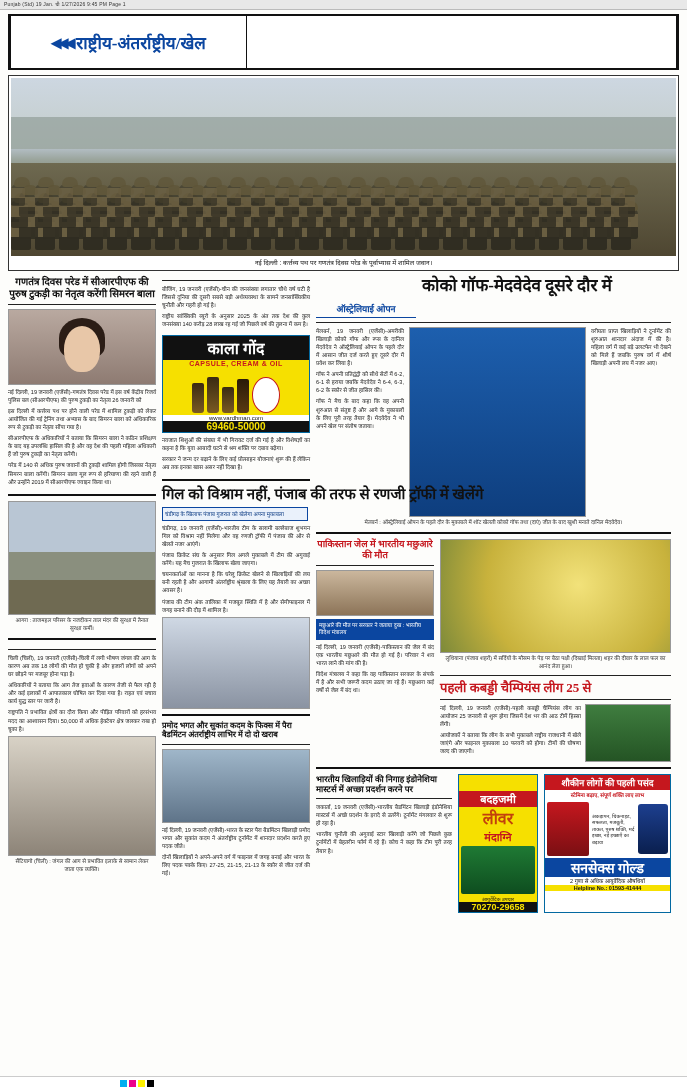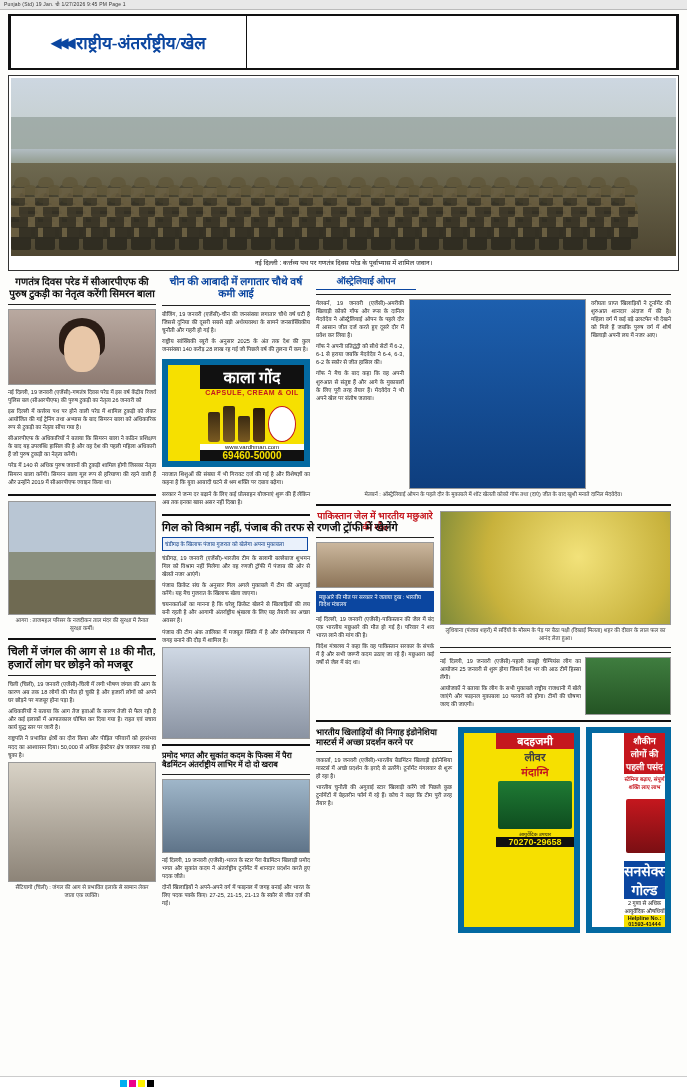--- a/index.html
+++ b/index.html
@@ -85,21 +85,21 @@
   .body p{margin:0 0 3px 0;}
   .rule{border-top:1px solid #222;margin:4px 0;}
   .rule-thick{border-top:2px solid #111;margin:5px 0;}
   .imgbox{background:#ddd;border:1px solid #999;position:relative;overflow:hidden;}
   .cap{font-size:5.5px;color:#333;text-align:center;padding:1px 2px;}
   
   .portrait{height:74px;background:linear-gradient(#b9a9a0,#8e7b72);}
   .portrait .face{position:absolute;left:50%;top:22%;transform:translateX(-50%);width:36px;height:46px;background:#e8c7a8;border-radius:50% 50% 45% 45%;}
   .portrait .hair{position:absolute;left:50%;top:12%;transform:translateX(-50%);width:46px;height:40px;background:#2b1d16;border-radius:50% 50% 30% 30%;}
   
-  .ad{border:6px solid #0369a1;overflow:hidden;position:relative;padding-left:32px;}
+  .ad{border:1px solid #0369a1;overflow:hidden;position:relative;}
   .ad-kala{background:#f6e000;}
   .ad-kala .t1{background:#111;color:#fff;text-align:center;font-weight:bold;font-size:16px;font-family:"Liberation Serif",serif;padding:1px 0;}
   .ad-kala .t2{text-align:center;color:#c5171e;font-weight:bold;font-size:7px;letter-spacing:.5px;}
   .ad-row{display:flex;align-items:flex-end;justify-content:center;gap:3px;height:44px;padding:2px 0;}
   .bottle{width:12px;background:linear-gradient(#3a2a12,#7a5a22);border-radius:2px 2px 3px 3px;}
   .ad-phone{background:#111;color:#f6e000;text-align:center;font-weight:bold;font-size:10px;}
   .ad-web{background:#fff;text-align:center;font-size:6px;color:#111;}
   .ad-badhajmi{background:#f6e000;}
   .ad-sunsex{background:#fff;}
   .ad-strip-red{background:#c5171e;color:#fff;text-align:center;font-weight:bold;font-size:9px;padding:1px 0;}
@@ -286,33 +286,31 @@
           <p>परेड में 140 से अधिक पुरुष जवानों की टुकड़ी शामिल होगी जिसका नेतृत्व सिमरन बाला करेंगी। सिमरन बाला मूल रूप से हरियाणा की रहने वाली हैं और उन्होंने 2019 में सीआरपीएफ ज्वाइन किया था।</p>
         </div>
 
         <div class="rule-thick"></div>
 
         <div class="imgbox" style="height:112px;background:linear-gradient(#b9c6d4 0 45%,#8a8f7e 45% 70%,#6f6a52 70% 100%);"></div>
         <div class="cap">आगरा : ताजमहल परिसर के नजदीकन ताल मंदर की सुरक्षा में तैनात सुरक्षा कर्मी।</div>
 
         <div class="rule-thick"></div>
 
-        <div class="hl" style="font-size:11px;">चिली में जंगल की आग से 18 की मौत, हजारों लोग घर छोड़ने को मजबूर</div>
         <div class="rule"></div>
         <div class="body">
           <p>चिली (चिली), 19 जनवरी (एजेंसी)-चिली में लगी भीषण जंगल की आग के कारण अब तक 18 लोगों की मौत हो चुकी है और हजारों लोगों को अपने घर छोड़ने पर मजबूर होना पड़ा है।</p>
           <p>अधिकारियों ने बताया कि आग तेज हवाओं के कारण तेजी से फैल रही है और कई इलाकों में आपातकाल घोषित कर दिया गया है। राहत एवं बचाव कार्य युद्ध स्तर पर जारी है।</p>
           <p>राष्ट्रपति ने प्रभावित क्षेत्रों का दौरा किया और पीड़ित परिवारों को हरसंभव मदद का आश्वासन दिया। 50,000 से अधिक हेक्टेयर क्षेत्र जलकर राख हो चुका है।</p>
         </div>
         <div class="imgbox" style="height:118px;background:linear-gradient(#d8d2c6,#8d8478);"></div>
         <div class="cap">सैंटियागो (चिली) : जंगल की आग से प्रभावित इलाके से सामान लेकर जाता एक व्यक्ति।</div>
       </div>
 
       <div class="col c2">
-        <div class="hl h-blue" style="font-size:10.5px;text-align:center;">चीन की आबादी में लगातार चौथे वर्ष कमी आई</div>
         <div class="rule"></div>
         <div class="body">
           <p>बीजिंग, 19 जनवरी (एजेंसी)-चीन की जनसंख्या लगातार चौथे वर्ष घटी है जिससे दुनिया की दूसरी सबसे बड़ी अर्थव्यवस्था के सामने जनसांख्यिकीय चुनौती और गहरी हो गई है।</p>
           <p>राष्ट्रीय सांख्यिकी ब्यूरो के अनुसार 2025 के अंत तक देश की कुल जनसंख्या 140 करोड़ 28 लाख रह गई जो पिछले वर्ष की तुलना में कम है।</p>
         </div>
 
         <div class="ad ad-kala" style="margin:3px 0;">
           <div class="t1">काला गोंद</div>
           <div class="t2">CAPSULE, CREAM &amp; OIL</div>
           <div class="ad-row">
@@ -326,21 +324,21 @@
           <div class="ad-phone">69460-50000</div>
         </div>
 
         <div class="body">
           <p>नवजात शिशुओं की संख्या में भी गिरावट दर्ज की गई है और विशेषज्ञों का कहना है कि युवा आबादी घटने से श्रम शक्ति पर दबाव बढ़ेगा।</p>
           <p>सरकार ने जन्म दर बढ़ाने के लिए कई प्रोत्साहन योजनाएं शुरू की हैं लेकिन अब तक इनका खास असर नहीं दिखा है।</p>
         </div>
 
         <div class="rule-thick"></div>
 
-        <div class="hl" style="font-size:11px;width:355px;position:relative;z-index:2;">गिल को विश्राम नहीं, पंजाब की तरफ से रणजी ट्रॉफी में खेलेंगे</div>
+        <div class="hl" style="font-size:15px;width:355px;position:relative;z-index:2;">गिल को विश्राम नहीं, पंजाब की तरफ से रणजी ट्रॉफी में खेलेंगे</div>
         <div class="boxnote" style="margin:3px 0;width:140px;">चंडीगढ़ के खिलाफ पंजाब गुजरात को खेलेगा अपना मुकाबला</div>
         <div class="two">
           <div class="body" style="flex:1">
             <p>चंडीगढ़, 19 जनवरी (एजेंसी)-भारतीय टीम के सलामी बल्लेबाज शुभमन गिल को विश्राम नहीं मिलेगा और वह रणजी ट्रॉफी में पंजाब की ओर से खेलते नजर आएंगे।</p>
             <p>पंजाब क्रिकेट संघ के अनुसार गिल अगले मुकाबले में टीम की अगुवाई करेंगे। यह मैच गुजरात के खिलाफ खेला जाएगा।</p>
             <p>चयनकर्ताओं का मानना है कि घरेलू क्रिकेट खेलने से खिलाड़ियों की लय बनी रहती है और आगामी अंतर्राष्ट्रीय श्रृंखला के लिए यह तैयारी का अच्छा अवसर है।</p>
             <p>पंजाब की टीम अंक तालिका में मजबूत स्थिति में है और सेमीफाइनल में जगह बनाने की दौड़ में शामिल है।</p>
           </div>
         </div>
         <div class="imgbox" style="height:90px;background:linear-gradient(#cfd8e4,#8a93a2);"></div>
@@ -352,22 +350,25 @@
         <div class="imgbox" style="height:72px;background:linear-gradient(#9fb6c9,#5f7489);"></div>
         <div class="body" style="margin-top:3px">
           <p>नई दिल्ली, 19 जनवरी (एजेंसी)-भारत के स्टार पैरा बैडमिंटन खिलाड़ी प्रमोद भगत और सुकांत कदम ने अंतर्राष्ट्रीय टूर्नामेंट में शानदार प्रदर्शन करते हुए पदक जीते।</p>
           <p>दोनों खिलाड़ियों ने अपने-अपने वर्ग में फाइनल में जगह बनाई और भारत के लिए पदक पक्के किए। 27-25, 21-15, 21-13 के स्कोर से जीत दर्ज की गई।</p>
         </div>
       </div>
 
       <div class="col c3">
 
         <div style="display:flex;gap:6px;align-items:flex-start;">
-          <div style="flex:0 0 100px;">
+          <div style="flex:0 0 100px;margin-top:28px;">
             <div class="hl h-blue" style="font-size:9px;border-bottom:1px solid #0b46a0;padding-bottom:2px;text-align:center;">ऑस्ट्रेलियाई ओपन</div>
+          </div>
+          <div style="flex:1">
+            <div class="hl" style="font-size:17px;">कोको गॉफ-मेदवेदेव दूसरे दौर में</div>
           </div>
         </div>
         <div class="rule"></div>
 
         <div style="display:flex;gap:5px;">
           <div style="flex:0 0 88px;" class="body">
             <p>मेलबर्न, 19 जनवरी (एजेंसी)-अमरीकी खिलाड़ी कोको गॉफ और रूस के दानिल मेदवेदेव ने ऑस्ट्रेलियाई ओपन के पहले दौर में आसान जीत दर्ज करते हुए दूसरे दौर में प्रवेश कर लिया है।</p>
             <p>गॉफ ने अपनी प्रतिद्वंद्वी को सीधे सेटों में 6-2, 6-1 से हराया जबकि मेदवेदेव ने 6-4, 6-3, 6-2 के स्कोर से जीत हासिल की।</p>
             <p>गॉफ ने मैच के बाद कहा कि वह अपनी शुरुआत से संतुष्ट हैं और आगे के मुकाबलों के लिए पूरी तरह तैयार हैं। मेदवेदेव ने भी अपने खेल पर संतोष जताया।</p>
           </div>
@@ -392,20 +393,21 @@
             <div class="quotebox" style="margin:3px 0">मछुआरे की मौत पर सरकार ने जताया दुख : भारतीय विदेश मंत्रालय</div>
             <div class="body">
               <p>नई दिल्ली, 19 जनवरी (एजेंसी)-पाकिस्तान की जेल में बंद एक भारतीय मछुआरे की मौत हो गई है। परिवार ने शव भारत लाने की मांग की है।</p>
               <p>विदेश मंत्रालय ने कहा कि वह पाकिस्तान सरकार के संपर्क में है और सभी जरूरी कदम उठाए जा रहे हैं। मछुआरा कई वर्षों से जेल में बंद था।</p>
             </div>
           </div>
           <div style="flex:1;">
             <div class="imgbox" style="height:112px;background:radial-gradient(circle at 60% 40%,#f2e27a,#c8b23c 60%,#7d8a3a 100%);"></div>
             <div class="cap">लुधियाना (पंजाब शहरों) में सर्दियों के मौसम के पेड़ पर बैठा पक्षी (दिखाई मिलता) शहर की दीवार के लाल फल का आनंद लेता हुआ।</div>
             <div class="rule"></div>
+            <div class="hl h-red" style="font-size:13px;">पहली कबड्डी चैम्पियंस लीग 25 से</div>
             <div class="rule"></div>
             <div style="display:flex;gap:4px;">
               <div class="body" style="flex:1">
                 <p>नई दिल्ली, 19 जनवरी (एजेंसी)-पहली कबड्डी चैम्पियंस लीग का आयोजन 25 जनवरी से शुरू होगा जिसमें देश भर की आठ टीमें हिस्सा लेंगी।</p>
                 <p>आयोजकों ने बताया कि लीग के सभी मुकाबले राष्ट्रीय राजधानी में खेले जाएंगे और फाइनल मुकाबला 10 फरवरी को होगा। टीमों की घोषणा जल्द की जाएगी।</p>
               </div>
               <div class="imgbox" style="flex:0 0 84px;height:56px;background:linear-gradient(#3f7d3f,#245424);"></div>
             </div>
           </div>
         </div>
@@ -417,22 +419,22 @@
           <div style="flex:0 0 136px;">
             <div class="hl" style="font-size:8.5px;">भारतीय खिलाड़ियों की निगाह इंडोनेशिया मास्टर्स में अच्छा प्रदर्शन करने पर</div>
             <div class="rule"></div>
             <div class="body">
               <p>जकार्ता, 19 जनवरी (एजेंसी)-भारतीय बैडमिंटन खिलाड़ी इंडोनेशिया मास्टर्स में अच्छे प्रदर्शन के इरादे से उतरेंगे। टूर्नामेंट मंगलवार से शुरू हो रहा है।</p>
               <p>भारतीय चुनौती की अगुवाई स्टार खिलाड़ी करेंगे जो पिछले कुछ टूर्नामेंटों में बेहतरीन फॉर्म में रहे हैं। कोच ने कहा कि टीम पूरी तरह तैयार है।</p>
             </div>
           </div>
 
           <div class="ad ad-badhajmi" style="flex:0 0 78px;">
-            <div style="background:#c5171e;color:#fff;text-align:center;font-weight:bold;font-size:11px;line-height:1.1;padding:2px 0;">बदहजमी</div>
-            <div style="text-align:center;font-weight:bold;font-size:11px;color:#404040;">लीवर</div>
+            <div style="background:#c5171e;color:#fff;text-align:center;font-weight:bold;font-size:11px;line-height:1.1;padding:2px 0;margin-top:16px;">बदहजमी</div>
+            <div style="text-align:center;font-weight:bold;font-size:16px;color:#c2410c;">लीवर</div>
             <div style="text-align:center;font-weight:bold;font-size:11px;color:#c5171e;">मंदाग्नि</div>
             <div style="height:48px;background:linear-gradient(#1f7a34,#0e4d1f);margin:2px;border-radius:2px;"></div>
             <div style="font-size:5px;text-align:center;color:#111;">आयुर्वेदिक उपचार</div>
             <div style="background:#111;color:#f6e000;text-align:center;font-weight:bold;font-size:9px;">70270-29658</div>
           </div>
 
           <div class="ad ad-sunsex" style="flex:1;">
             <div class="ad-strip-red">शौकीन लोगों की पहली पसंद</div>
             <div style="font-size:5.5px;text-align:center;color:#c5171e;font-weight:bold;padding:1px 0;">स्टेमिना बढ़ाए, संपूर्ण शक्ति लाए लाभ</div>
             <div style="display:flex;gap:3px;padding:2px;align-items:center;">

